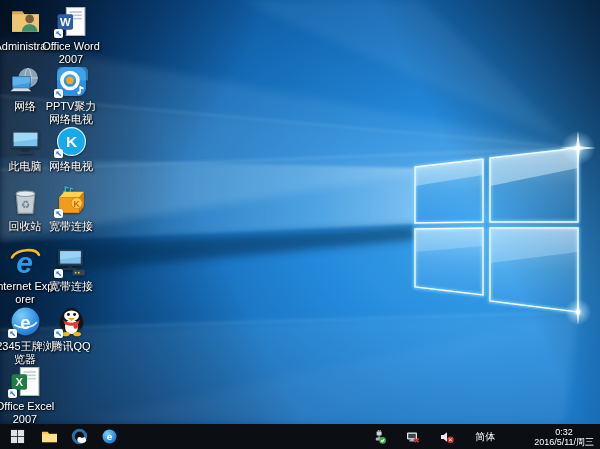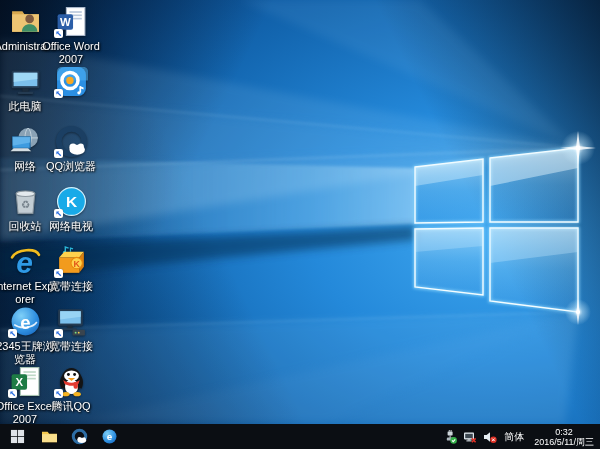--- a/index.html
+++ b/index.html
@@ -28,24 +28,24 @@
   .sc svg{width:9px;height:9px;display:block;}
   .lbl{margin-top:2px;width:64px;text-align:center;font-size:11px;line-height:12.5px;color:#fff;
        text-shadow:1px 1px 2px rgba(0,0,0,.95),0 0 3px rgba(0,0,0,.75);word-break:break-all;}
 
   
   .taskbar{position:absolute;left:0;bottom:0;width:600px;height:25px;background:#0b0e13;
     display:flex;align-items:center;z-index:5;}
   .tb-btn{width:30px;height:25px;display:flex;align-items:center;justify-content:center;background:transparent;border:0;padding:0;}
   .tb-btn.start{width:34px;}
   .tb-btn svg{display:block;}
-  .tray{position:absolute;right:3px;top:0;height:25px;display:flex;align-items:center;gap:6px;}
+  .tray{position:absolute;right:3px;top:0;height:25px;display:flex;align-items:center;gap:20px;}
   .tray-ic svg{display:block;}
   .lang{color:#fff;font-size:10px;line-height:25px;padding:0 1px;}
-  .clock{color:#fff;font-size:9px;line-height:10px;text-align:center;padding:0 3px;min-width:56px;}
+  .clock{color:#fff;font-size:9px;line-height:10px;text-align:center;padding:0 3px;min-width:56px;margin-left:15px;}
 </style>
 </head>
 <body>
 
 <div class="screen">
 
   <div class="desktop">
 
     <svg class="wall" width="600" height="424" viewBox="0 0 600 424">
       <defs>
@@ -126,41 +126,41 @@
               <circle cx="20" cy="13.5" r="4.2" fill="#7e5a3f"></circle>
               <path d="M12.5 26c0-4.8 3.4-7.3 7.5-7.3s7.5 2.5 7.5 7.3z" fill="#3f8f66"></path>
             </svg>
         </span>
         <div class="lbl">Administra...</div>
       </div>
 
       <div class="cell">
         <span class="ic">
           <svg viewBox="0 0 32 32">
+              <circle cx="18.5" cy="12.5" r="9.5" fill="#8aa2b5"></circle>
+              <path d="M9 12.5h19M18.5 3c-4 2.5-4 16.5 0 19M18.5 3c4 2.5 4 16.5 0 19" stroke="#c6d4de" stroke-width=".9" fill="none"></path>
+              <path d="M3.5 11.5h17v11h-17z" fill="#3e9be0" stroke="#1c5f93"></path>
+              <path d="M3.5 11.5h17v5.5l-17 3z" fill="#66b6ec" opacity=".85"></path>
+              <path d="M1.5 25.5l3-3h14l3 3z" fill="#d3dde3"></path>
+            </svg>
+        </span>
+        <div class="lbl">网络</div>
+      </div>
+
+      <div class="cell">
+        <span class="ic">
+          <svg viewBox="0 0 32 32">
               <rect x="2.5" y="5.5" width="27" height="17" rx="1.5" fill="#243b52"></rect>
               <rect x="4.5" y="7.5" width="23" height="13" fill="#7cc0ec"></rect>
               <path d="M4.5 7.5h23v6l-23 3z" fill="#a8ddf8" opacity=".8"></path>
               <rect x="13" y="22.5" width="6" height="3.5" fill="#1b2c3d"></rect>
               <rect x="8.5" y="26" width="15" height="2.2" rx="1" fill="#243b52"></rect>
             </svg>
         </span>
         <div class="lbl">此电脑</div>
-      </div>
-
-      <div class="cell">
-        <span class="ic">
-          <svg viewBox="0 0 32 32">
-              <circle cx="18.5" cy="12.5" r="9.5" fill="#8aa2b5"></circle>
-              <path d="M9 12.5h19M18.5 3c-4 2.5-4 16.5 0 19M18.5 3c4 2.5 4 16.5 0 19" stroke="#c6d4de" stroke-width=".9" fill="none"></path>
-              <path d="M3.5 11.5h17v11h-17z" fill="#3e9be0" stroke="#1c5f93"></path>
-              <path d="M3.5 11.5h17v5.5l-17 3z" fill="#66b6ec" opacity=".85"></path>
-              <path d="M1.5 25.5l3-3h14l3 3z" fill="#d3dde3"></path>
-            </svg>
-        </span>
-        <div class="lbl">网络</div>
       </div>
 
       <div class="cell">
         <span class="ic">
           <svg viewBox="0 0 32 32">
               <path d="M7 8.5h18l-1.8 19H8.8z" fill="#cdd6dc" opacity=".95" stroke="#8d98a0"></path>
               <ellipse cx="16" cy="8.5" rx="9" ry="2.6" fill="#e4eaee" stroke="#8d98a0"></ellipse>
               <text x="16" y="22" font-size="10" fill="#77838c" text-anchor="middle">♻</text>
             </svg>
         </span>
@@ -256,39 +256,23 @@
               <circle cx="23.2" cy="27" r="1.6" fill="#fff"></circle>
               <path d="M24.5 20.5l3.2 1.2v2.1l-3.2-1.2z" fill="#fff"></path>
             </svg>
           <span class="sc">
               <svg viewBox="0 0 9 9">
                 <path d="M6.8 6.8L3.6 3.6" stroke="#2a6ee0" stroke-width="1.3"></path>
                 <path d="M2.4 5.4V2.4h3z" fill="#2a6ee0"></path>
               </svg>
             </span>
         </span>
-      </div>
-
-      <div class="cell">
-        <span class="ic">
-          <svg viewBox="0 0 32 32">
-              <circle cx="16" cy="16" r="12.3" fill="none" stroke="#1b3f63" stroke-width="5.6"></circle>
-              <ellipse cx="21.5" cy="24" rx="7.5" ry="4.8" fill="#fff"></ellipse>
-              <circle cx="17.5" cy="21.5" r="3.6" fill="#fff"></circle>
-              <circle cx="25" cy="21" r="3" fill="#fff"></circle>
-            </svg>
-          <span class="sc">
-              <svg viewBox="0 0 9 9">
-                <path d="M6.8 6.8L3.6 3.6" stroke="#2a6ee0" stroke-width="1.3"></path>
-                <path d="M2.4 5.4V2.4h3z" fill="#2a6ee0"></path>
-              </svg>
-            </span>
-        </span>
-        <div class="lbl">QQ浏览器</div>
-      </div>
+        <div class="lbl">PPTV聚力 网络电视</div>
+      </div>
+
 
       <div class="cell">
         <span class="ic">
           <svg viewBox="0 0 32 32">
               <circle cx="16" cy="16" r="13.5" fill="#18aae8"></circle>
               <circle cx="16" cy="16" r="13.5" fill="none" stroke="#cfeffc" stroke-width="1.2"></circle>
               <text x="16" y="21.5" font-size="15" font-weight="bold" fill="#fff" text-anchor="middle">K</text>
             </svg>
           <span class="sc">
               <svg viewBox="0 0 9 9">

